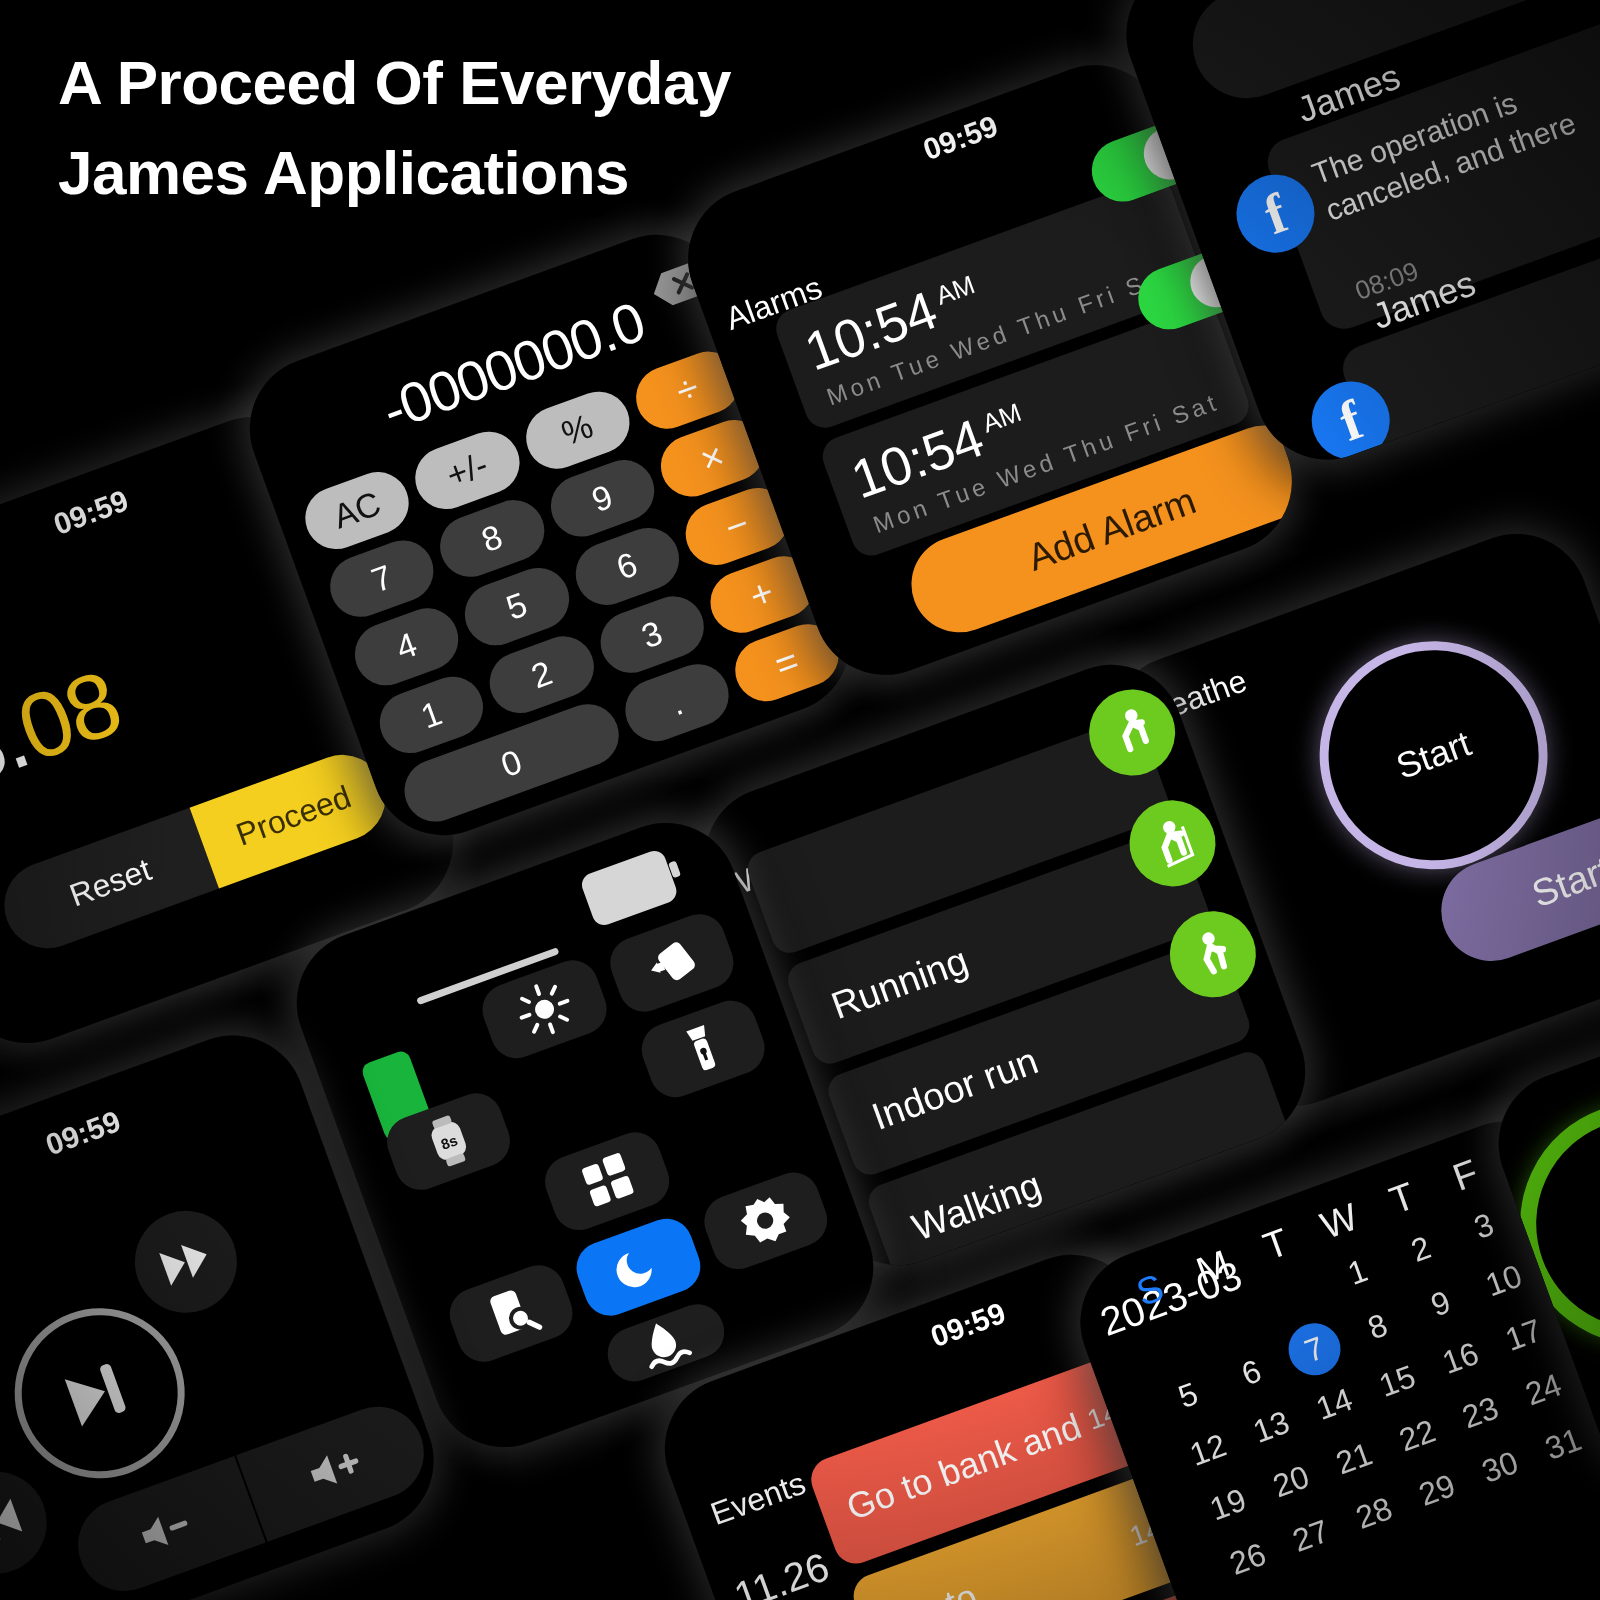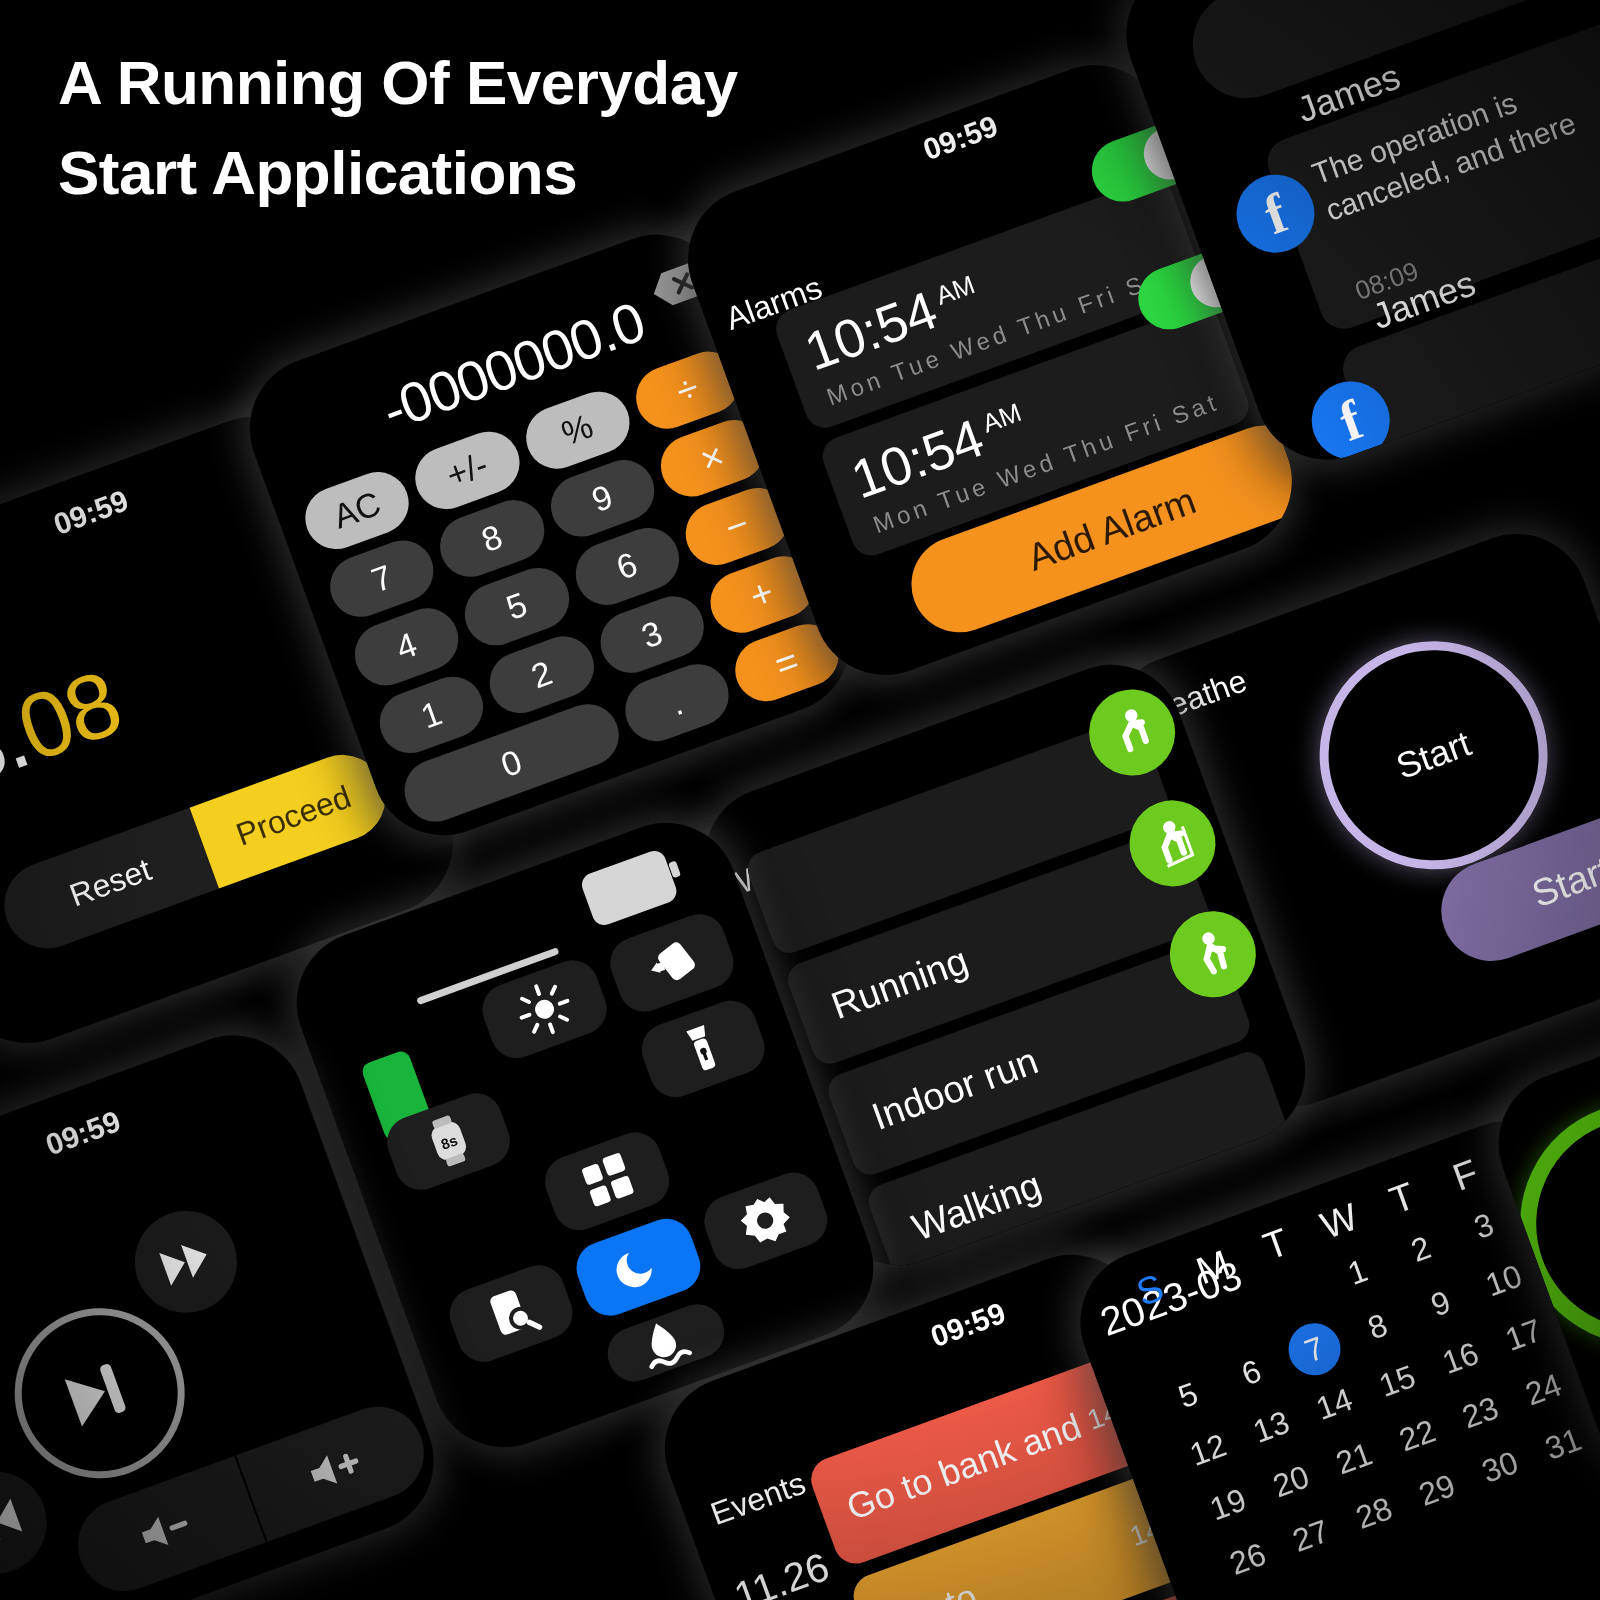--- a/index.html
+++ b/index.html
@@ -227,22 +227,22 @@
 
   .vignette{position:absolute;inset:0;pointer-events:none;
     background:radial-gradient(ellipse at 50% 50%, rgba(0,0,0,0) 55%, rgba(0,0,0,.55) 100%);}
 </style>
 </head>
 <body>
 
 <div id="stage">
 
   <div class="headline">
-    <div>A Running Of Everyday</div>
-    <div>Start Applications</div>
+    <div>A Proceed Of Everyday</div>
+    <div>James Applications</div>
   </div>
 
   <div class="watch" id="card-stopwatch">
     <div class="screen">
       <div class="statustime">09:59</div>
 
       <div class="sw-time">
         <span>0:23.</span><span class="sw-frac">08</span>
       </div>
       <div class="sw-btns">

